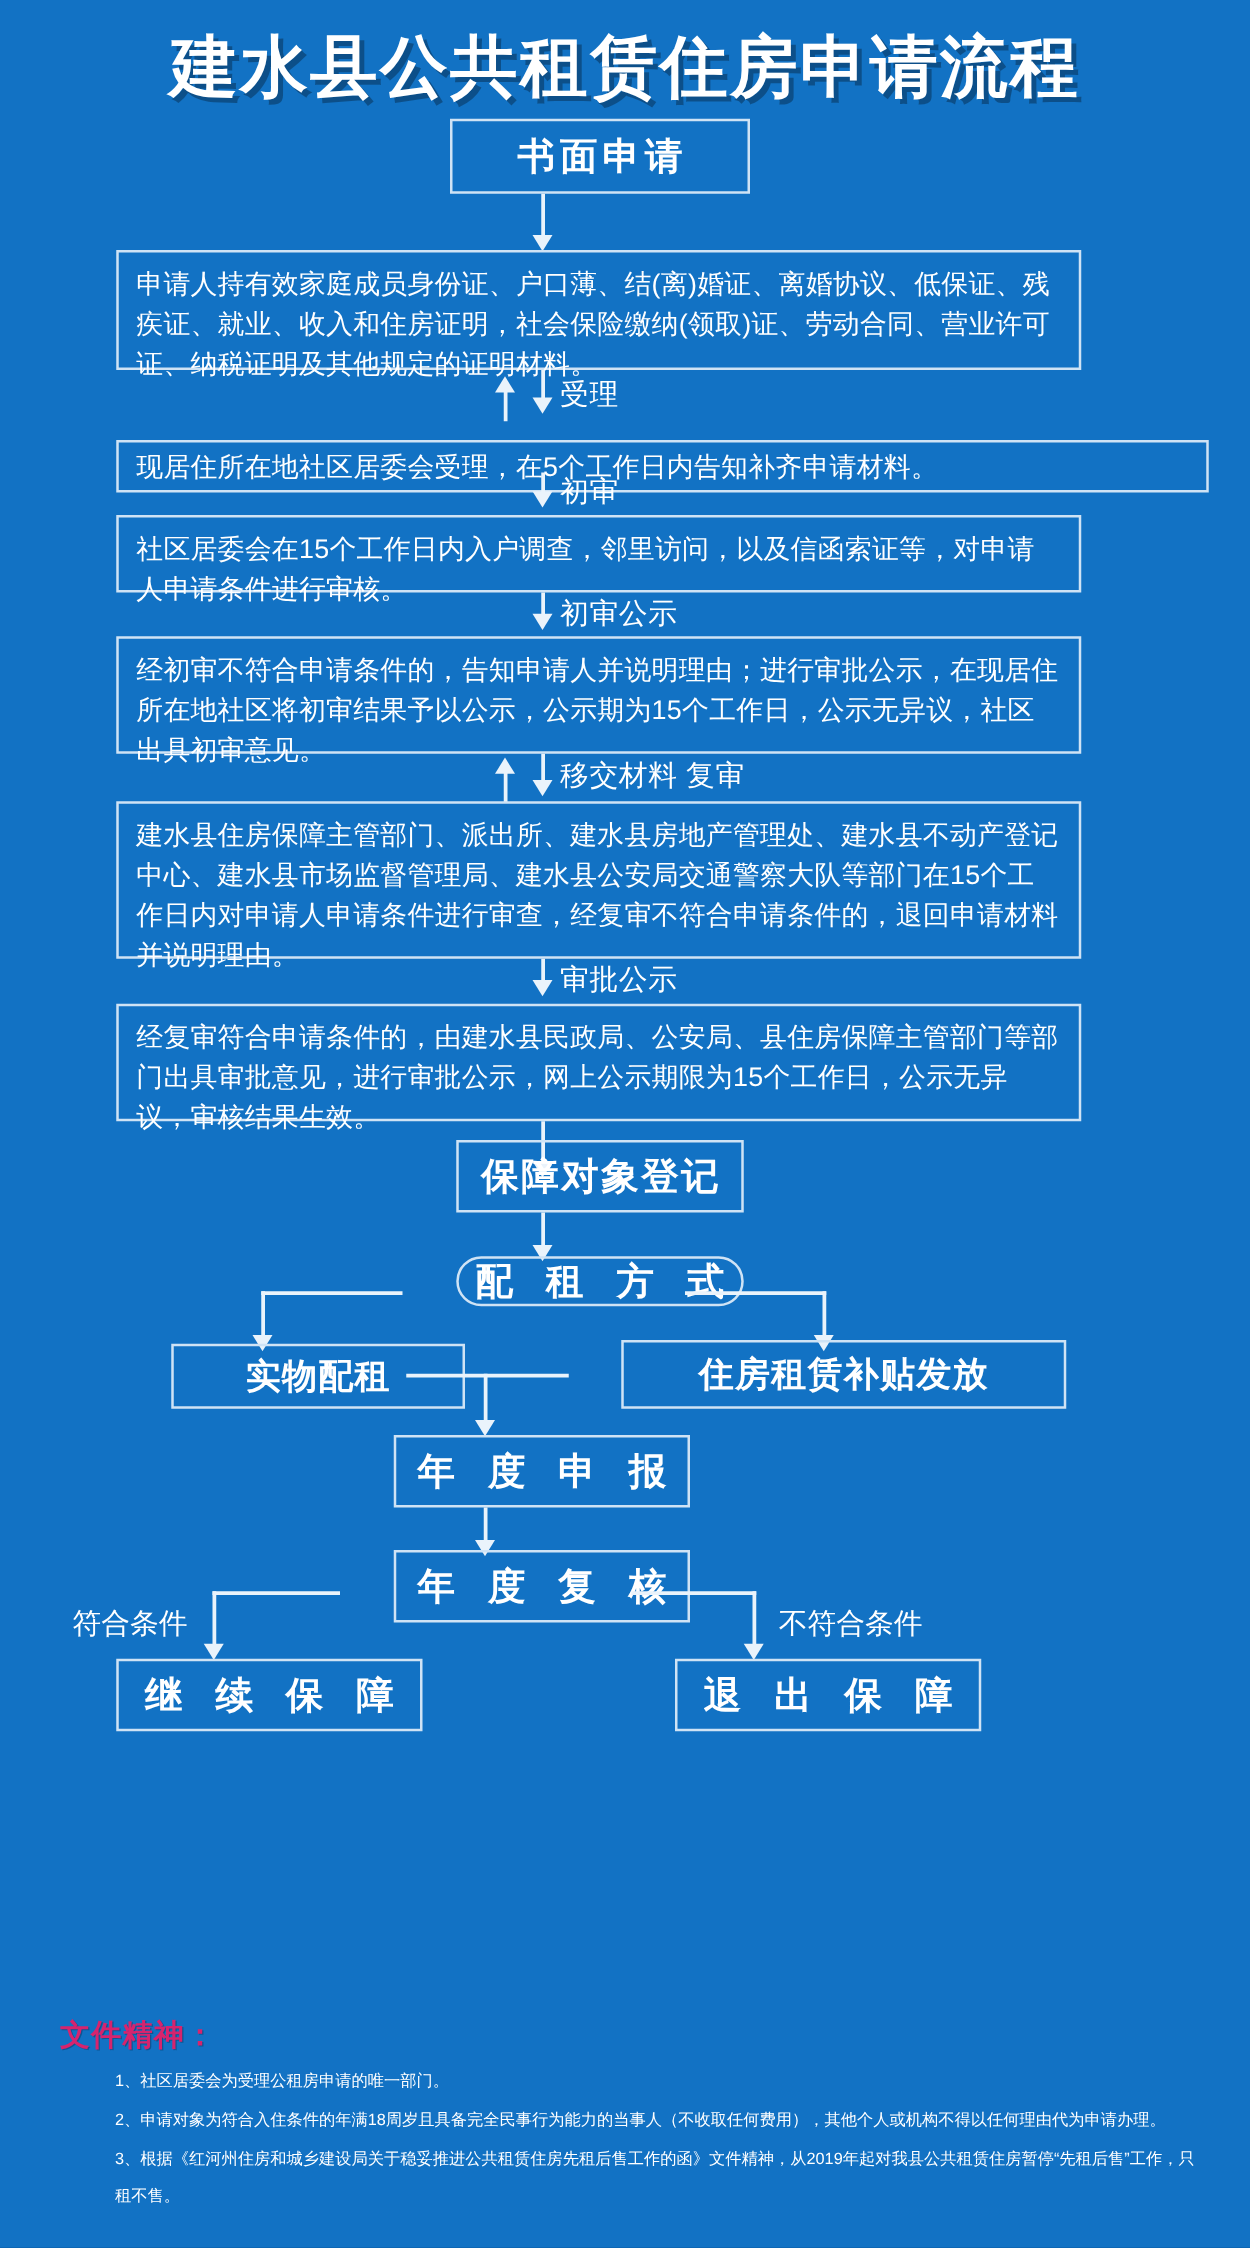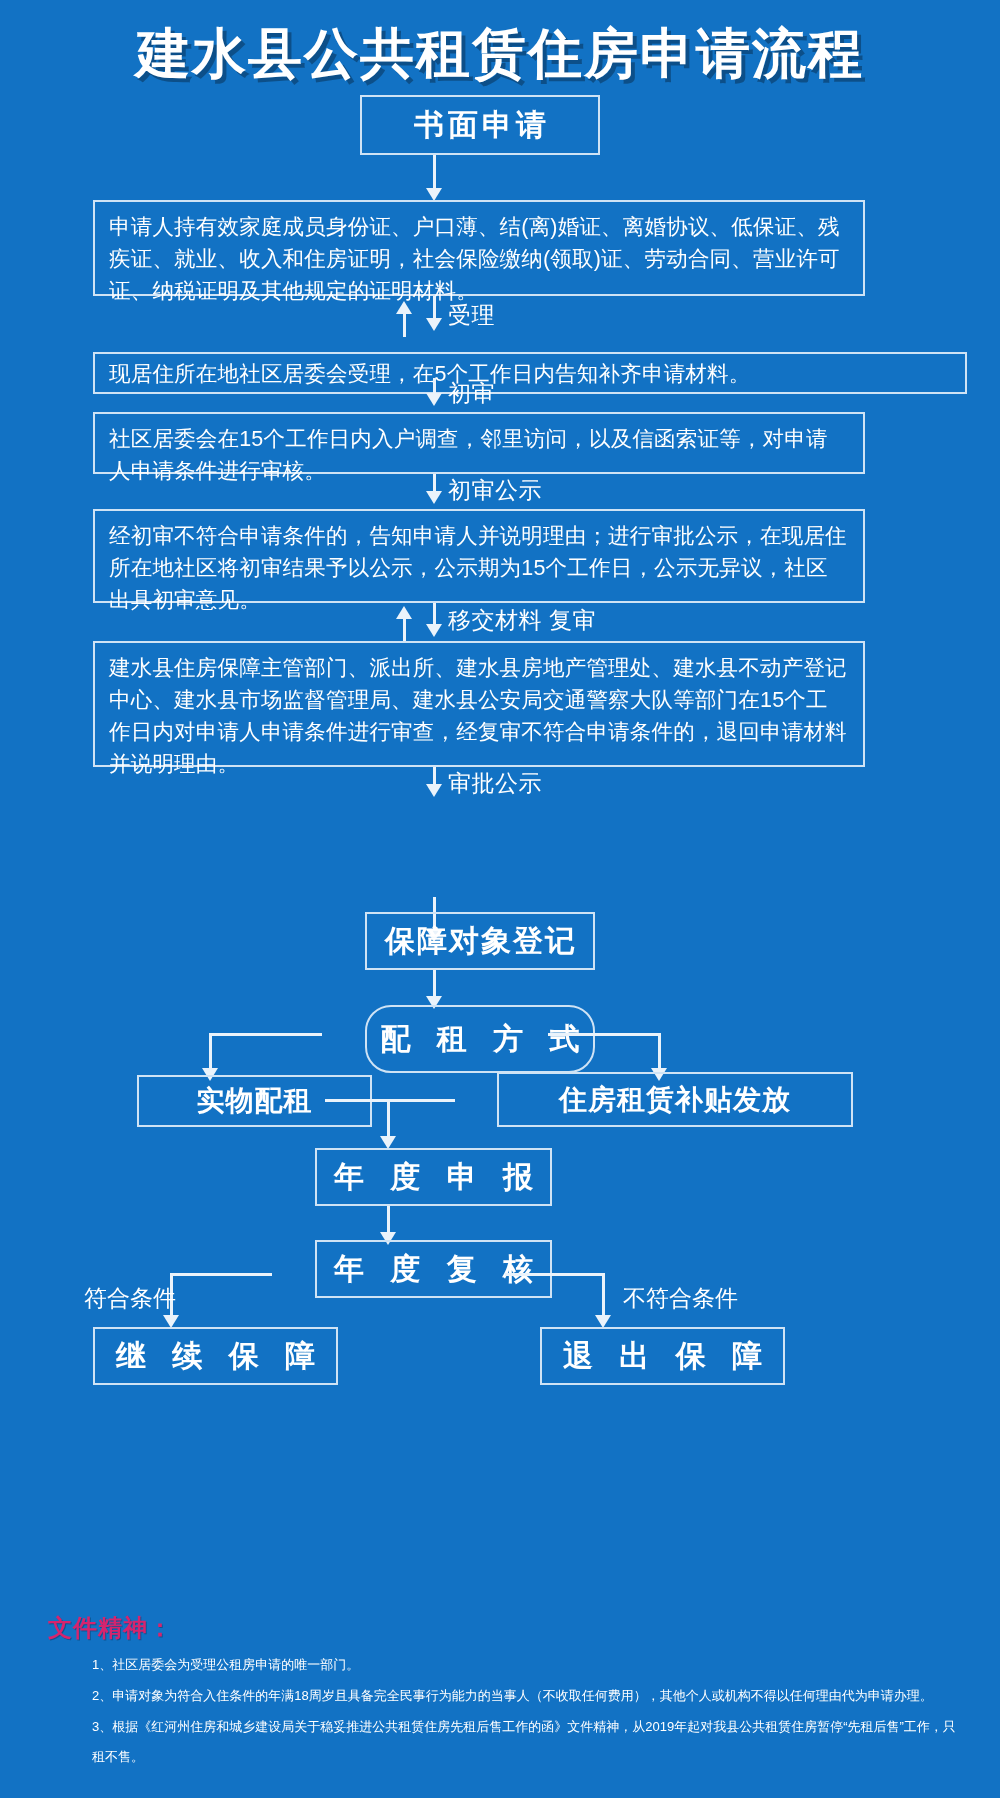--- a/index.html
+++ b/index.html
@@ -159,30 +159,31 @@
   <div class="vline" style="left:403px; top:616px; height:26px;"></div>
   <div class="arrow-up" style="left:396px; top:606px;"></div>
   <div class="edge-label" style="left:448px; top:605px;">移交材料 复审</div>
 
   <div class="box para" style="left:48px; top:641px; width:772px; height:126px;">建水县住房保障主管部门、派出所、建水县房地产管理处、建水县不动产登记中心、建水县市场监督管理局、建水县公安局交通警察大队等部门在15个工作日内对申请人申请条件进行审查，经复审不符合申请条件的，退回申请材料并说明理由。</div>
 
   <div class="vline" style="left:433px; top:767px; height:22px;"></div>
   <div class="arrow-down" style="left:426px; top:784px;"></div>
   <div class="edge-label" style="left:448px; top:768px;">审批公示</div>
 
+  <div class="box para" style="left:48px; top:803px; width:772px; height:94px;">经复审符合申请条件的，由建水县民政局、公安局、县住房保障主管部门等部门出具审批意见，进行审批公示，网上公示期限为15个工作日，公示无异议，审核结果生效。</div>
 
   <div class="vline" style="left:433px; top:897px; height:40px;"></div>
   <div class="arrow-down" style="left:426px; top:929px;"></div>
 
   <div class="box node" style="left:320px; top:912px; width:230px; height:58px; letter-spacing:2px; text-indent:2px;">保障对象登记</div>
 
   <div class="vline" style="left:433px; top:970px; height:32px;"></div>
   <div class="arrow-down" style="left:426px; top:996px;"></div>
 
-  <div class="box node wide-sp" style="left:320px; top:1005px; width:230px; height:68px;border-radius:26px;">配 租 方 式</div>
+  <div class="box node wide-sp" style="left:320px; top:1005px; width:230px; height:40px;border-radius:26px;">配 租 方 式</div>
 
   <div class="hline" style="left:209px; top:1033px; width:113px;"></div>
   <div class="vline" style="left:209px; top:1033px; height:42px;"></div>
   <div class="arrow-down" style="left:202px; top:1068px;"></div>
 
   <div class="hline" style="left:548px; top:1033px; width:113px;"></div>
   <div class="vline" style="left:658px; top:1033px; height:42px;"></div>
   <div class="arrow-down" style="left:651px; top:1068px;"></div>
 
   <div class="box node small" style="left:452px; top:1072px; width:356px; height:55px;">住房租赁补贴发放</div>
@@ -196,21 +197,21 @@
   <div class="box node wide-sp" style="left:270px; top:1148px; width:237px; height:58px;">年 度 申 报</div>
 
   <div class="vline" style="left:387px; top:1206px; height:32px;"></div>
   <div class="arrow-down" style="left:380px; top:1232px;"></div>
 
   <div class="box node wide-sp" style="left:270px; top:1240px; width:237px; height:58px;">年 度 复 核</div>
 
   <div class="hline" style="left:170px; top:1273px; width:102px;"></div>
   <div class="vline" style="left:170px; top:1273px; height:49px;"></div>
   <div class="arrow-down" style="left:163px; top:1315px;"></div>
-  <div class="branch-label" style="left:58px; top:1283px;margin-left:26px;">符合条件</div>
+  <div class="branch-label" style="left:58px; top:1283px;">符合条件</div>
 
   <div class="hline" style="left:505px; top:1273px; width:100px;"></div>
   <div class="vline" style="left:602px; top:1273px; height:49px;"></div>
   <div class="arrow-down" style="left:595px; top:1315px;"></div>
   <div class="branch-label" style="left:623px; top:1283px;">不符合条件</div>
 
   <div class="box node wide-sp" style="left:48px; top:1327px; width:245px; height:58px;">继 续 保 障</div>
 
   <div class="box node wide-sp" style="left:495px; top:1327px; width:245px; height:58px;">退 出 保 障</div>
 

